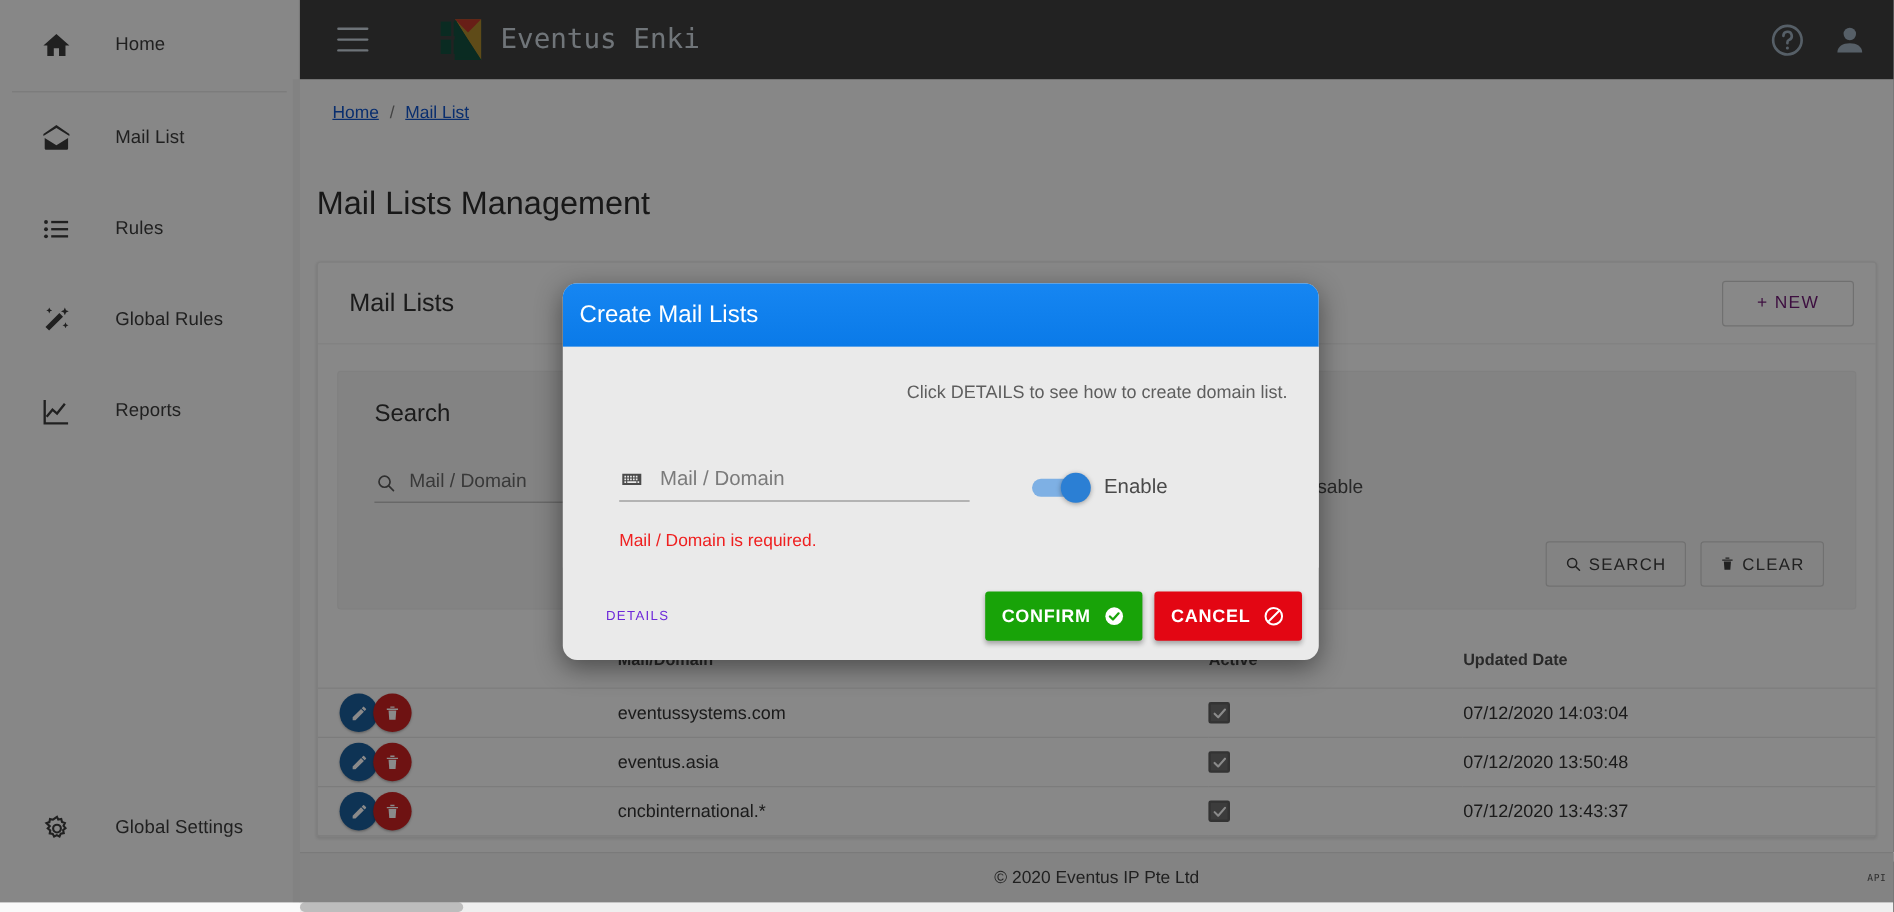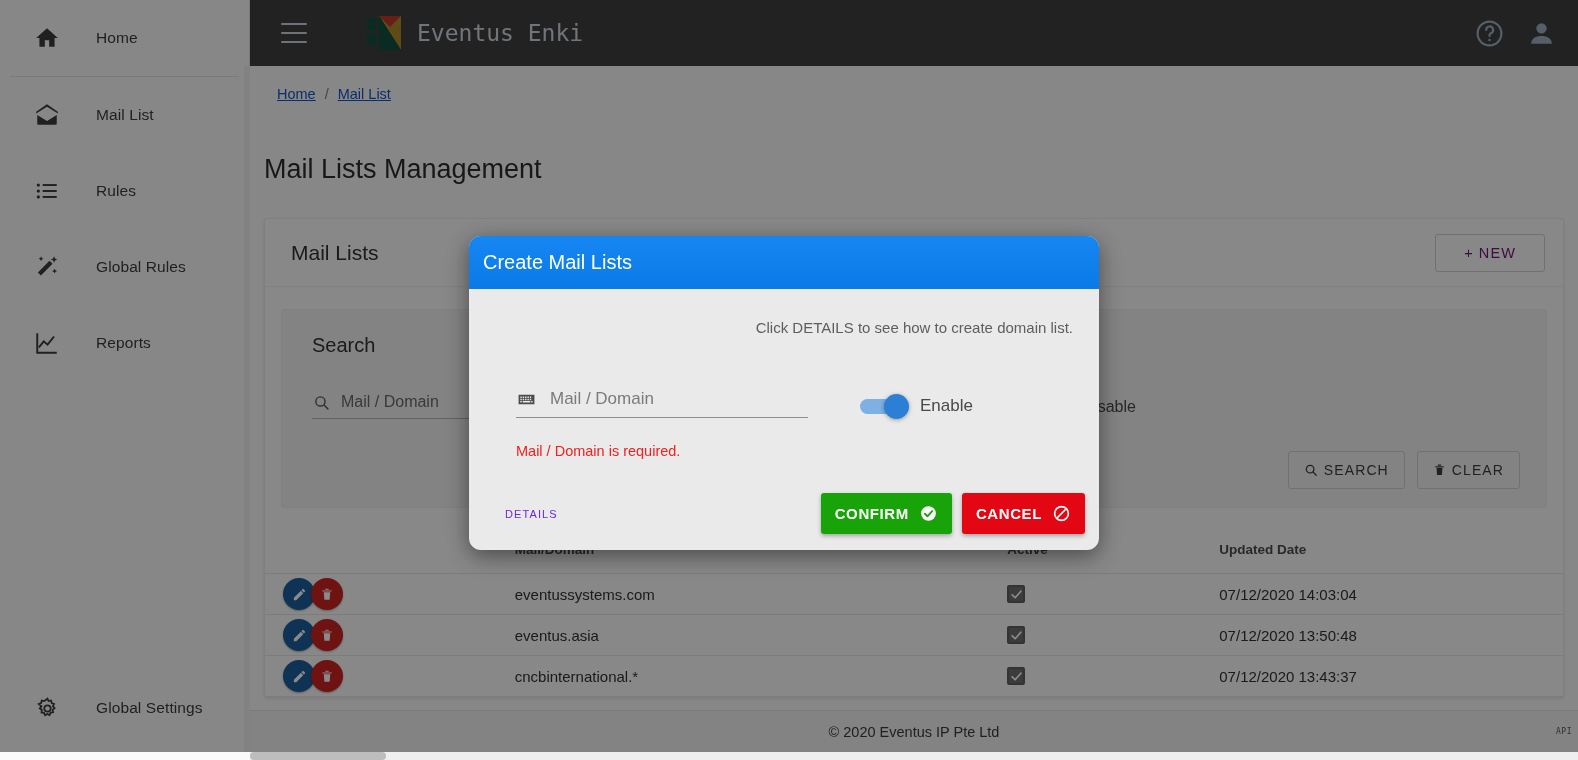--- a/index.html
+++ b/index.html
@@ -55,21 +55,21 @@
     letter-spacing: .1px;
     white-space: nowrap;
   }
   #nav-divider {
     height: 1px;
     background: #e2e2e2;
     margin: 0 10px;
   }
   #sidebar-bottom {
     position: absolute;
-    left: 0; bottom: 6px; width: 100%;
+    left: 0; bottom: 24px; width: 100%;
   }
 
   
   #topbar {
     position: absolute;
     left: 250px; top: 0;
     width: 1328px; height: 66px;
     background: #404040;
     display: flex;
     align-items: center;

